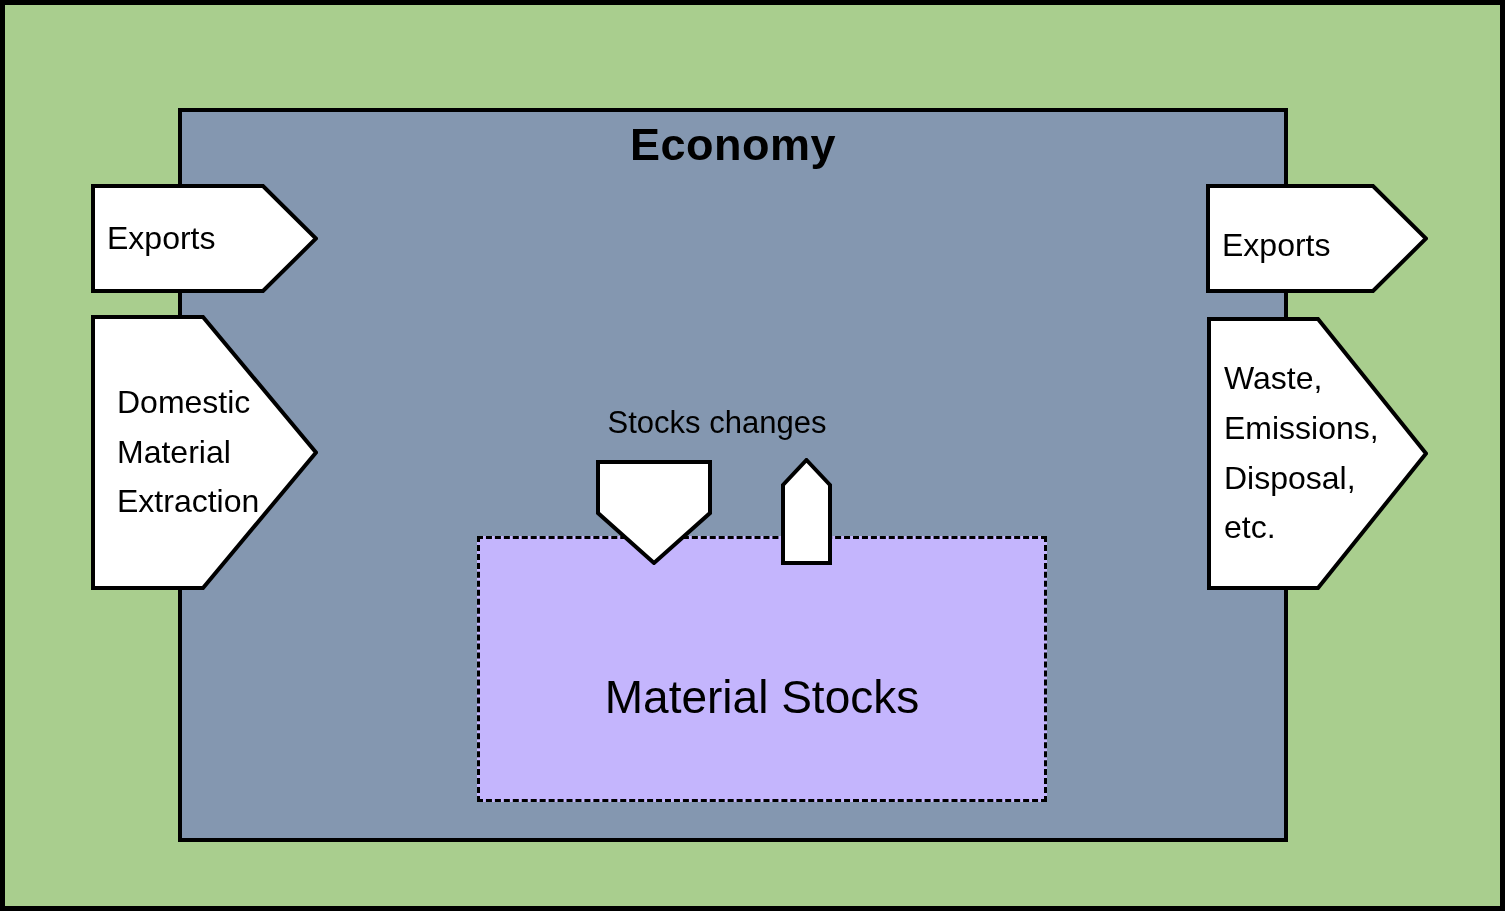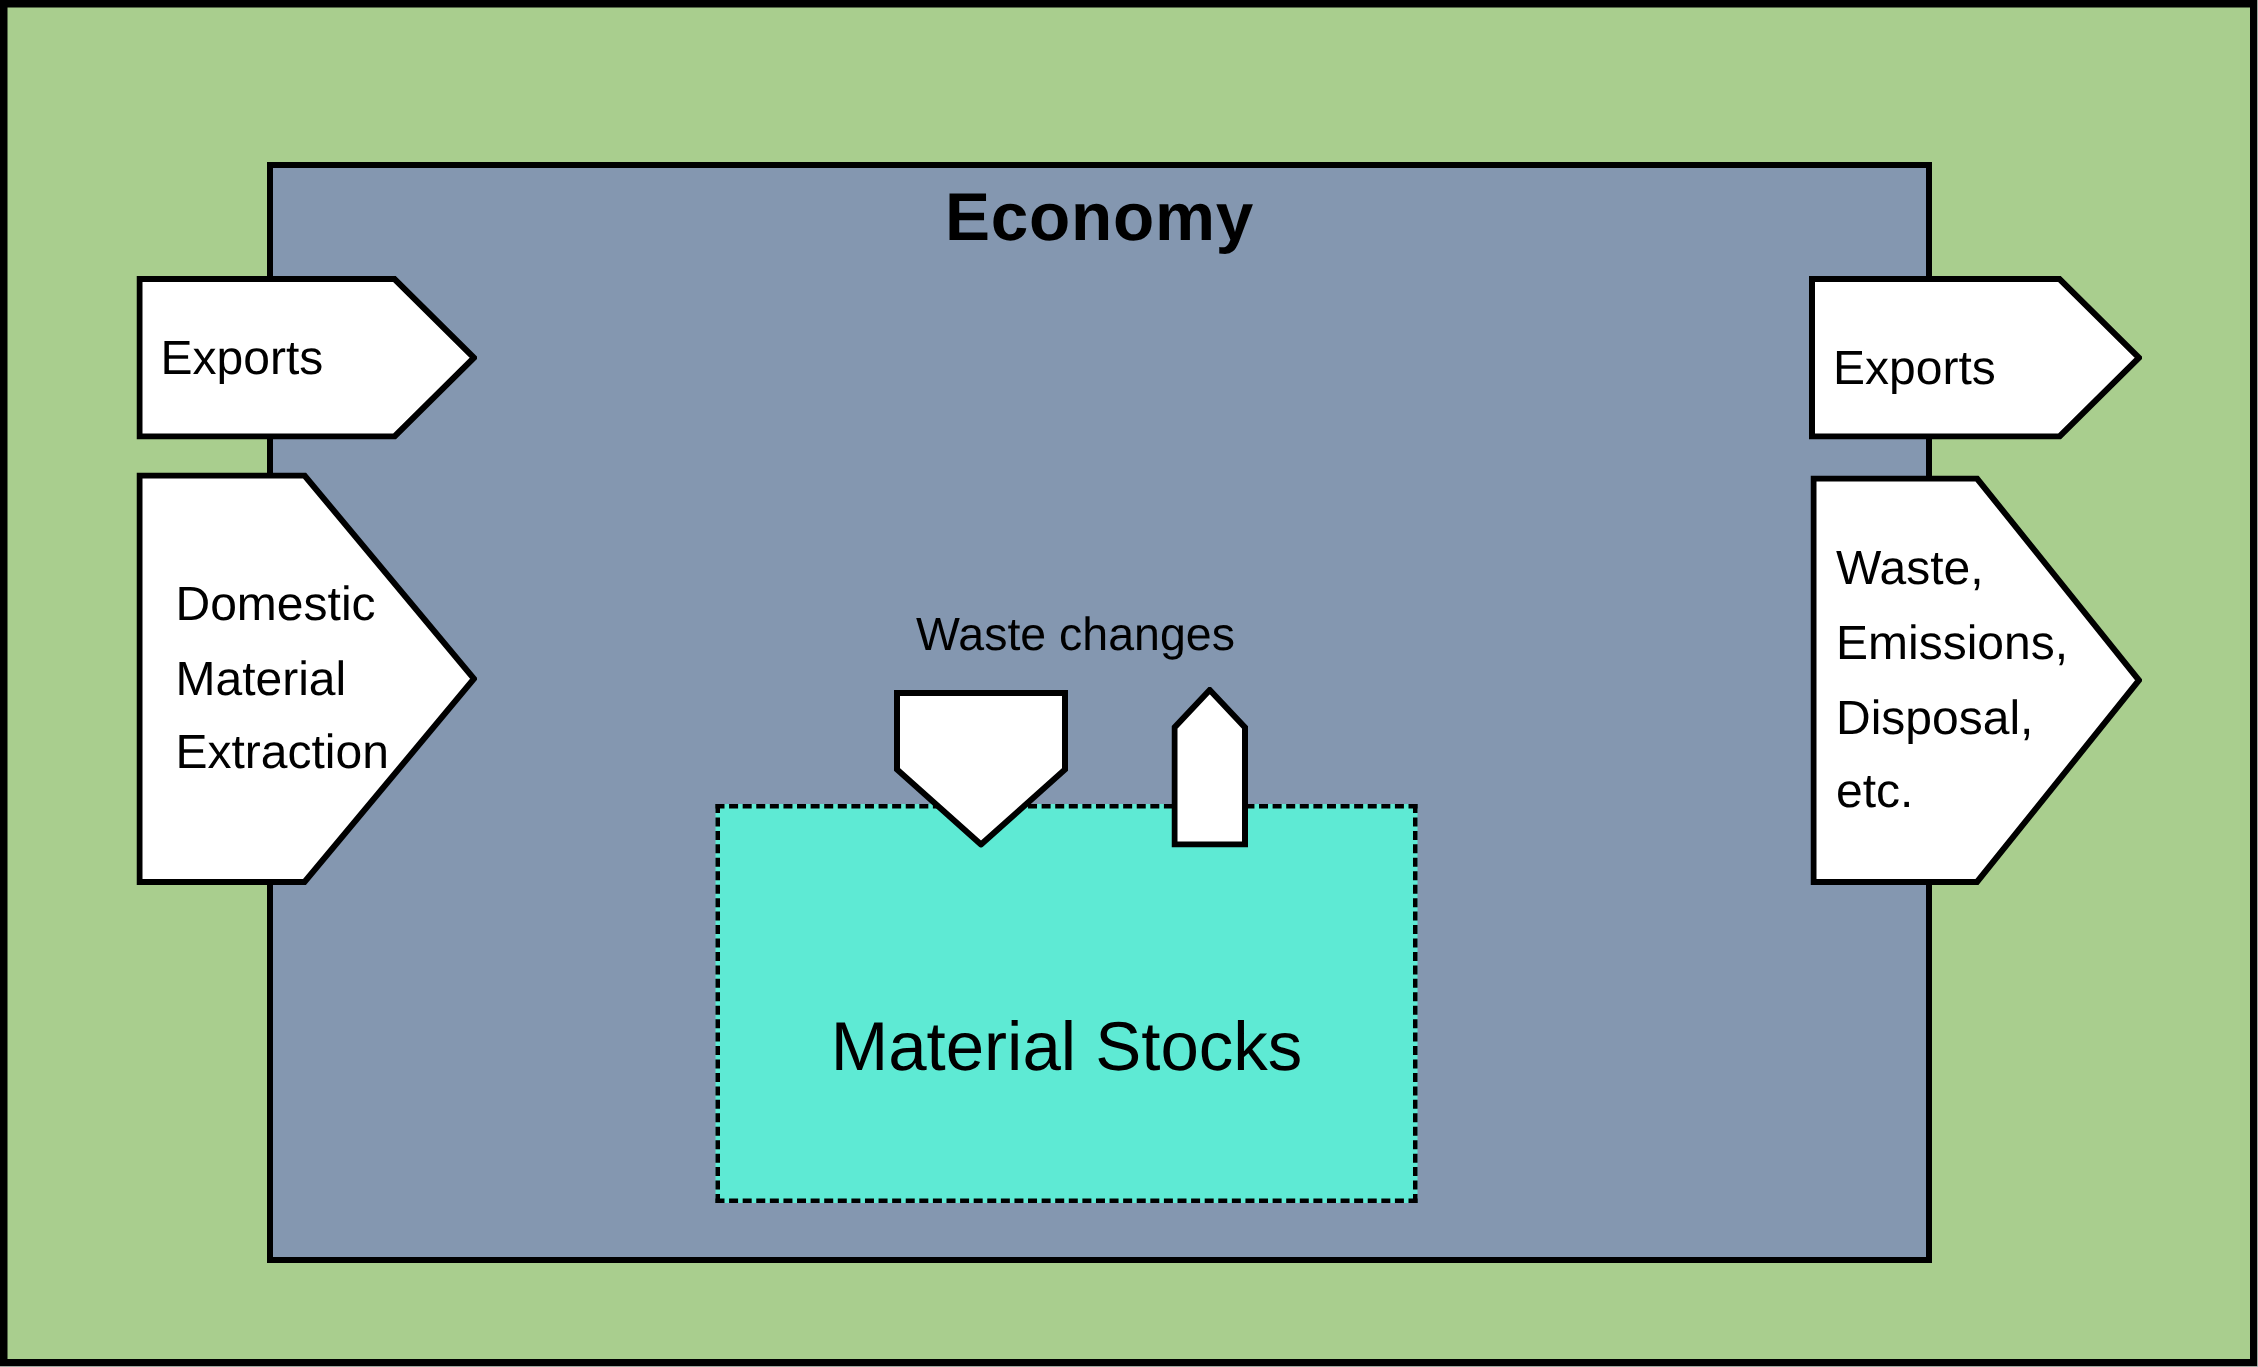--- a/index.html
+++ b/index.html
@@ -57,24 +57,24 @@
   .waste-arrow    { left: 1202px; top: 312px; width: 221px; height: 273px; }
 
   .imports-arrow .arrow-label,
   .exports-arrow .arrow-label { padding-left: 16px; }
   .dme-arrow .arrow-label     { padding-left: 26px; }
   .waste-arrow .arrow-label   { padding-left: 17px; }
 
   .stocks-box {
     left: 472px;
     top: 531px;
-    width: 468px;
+    width: 570px;
     height: 266px;
     box-sizing: border-box;
-    background: #5eead4;
+    background: #c4b5fd;
     border: 3px dashed #000000;
   }
   .stocks-label {
     position: absolute;
     inset: 0;
     display: flex;
     align-items: center;
     justify-content: center;
     padding-top: 56px;
     font-size: 46px;
@@ -103,21 +103,21 @@
 
 <div class="canvas">
 
   <div class="abs economy-box"></div>
   <div class="abs economy-title">Economy</div>
 
   <div class="abs stocks-box">
     <div class="stocks-label">Material Stocks</div>
   </div>
 
-  <div class="abs stock-changes-label">Waste changes</div>
+  <div class="abs stock-changes-label">Stocks changes</div>
 
   <div class="abs arrow stock-inflow-arrow">
     <svg width="116" height="105" viewBox="0 0 116 105">
       <polygon class="shape" points="2,2 114,2 114,53 58,103 2,53"></polygon>
     </svg>
   </div>
 
   <div class="abs arrow stock-outflow-arrow">
     <svg width="51" height="107" viewBox="0 0 51 107">
       <polygon class="shape" points="25.5,2 49,27 49,105 2,105 2,27"></polygon>

